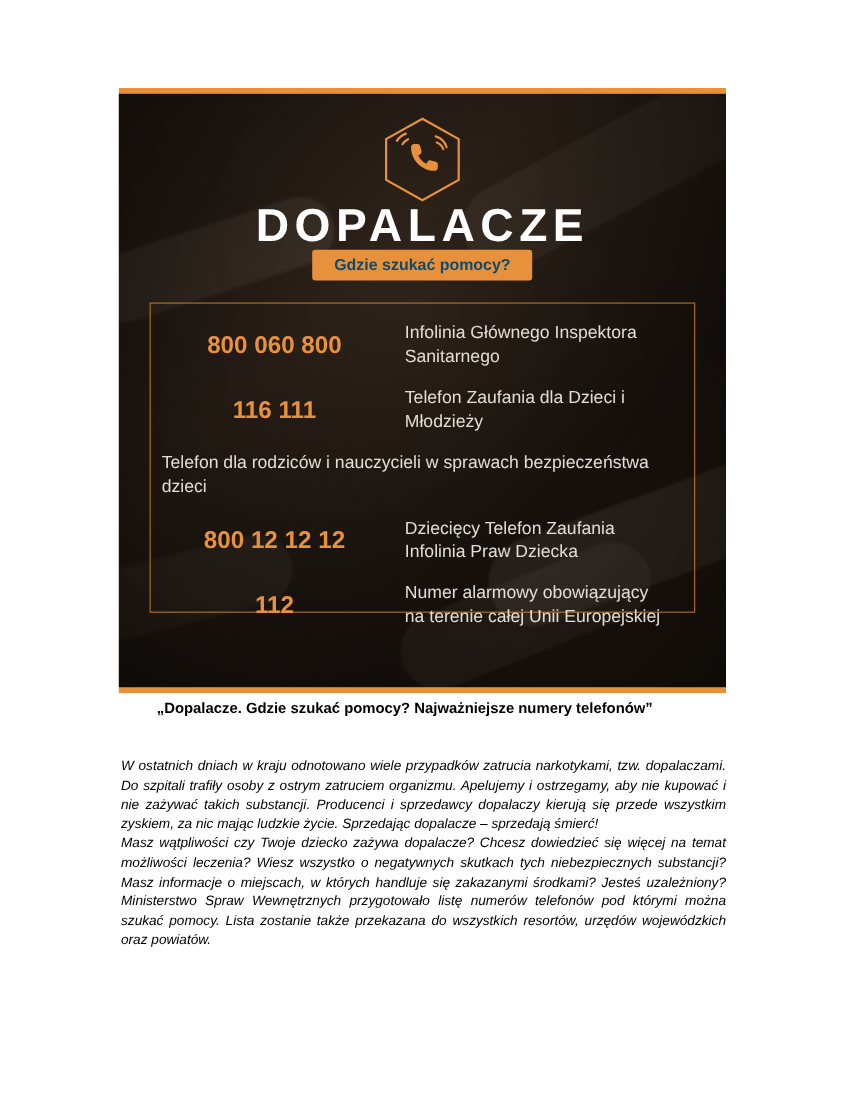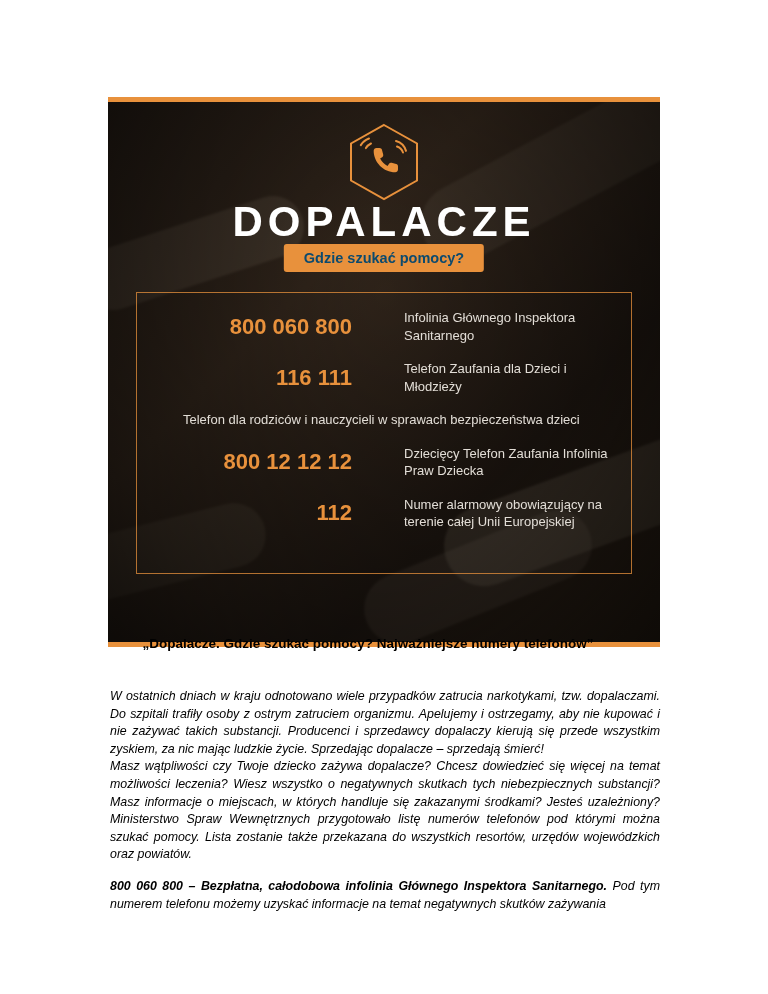--- a/index.html
+++ b/index.html
@@ -18,21 +18,21 @@
     position: relative;
     width: 768px;
     height: 994px;
     background: #ffffff;
   }
 
   
   .poster {
     position: absolute;
     left: 108px;
-    top: 97px;
+    top: 80px;
     width: 552px;
     height: 540px;
     background: linear-gradient(135deg, #2a2018 0%, #3a2c20 35%, #241b14 70%, #332619 100%);
     border-top: 5px solid #e8913c;
     border-bottom: 5px solid #e8913c;
     overflow: hidden;
   }
   
   .poster .bg-pill {
     position: absolute;
@@ -105,34 +105,33 @@
     box-sizing: border-box;
   }
   .num-row {
     display: flex;
     align-items: center;
     margin-bottom: 16px;
   }
   .num-row:last-child { margin-bottom: 0; }
   .num-val {
     width: 205px;
-    text-align: right;
+    text-align: center;
     padding-right: 16px;
     color: #e8913c;
     font-size: 22px;
     font-weight: bold;
     white-space: nowrap;
     flex: 0 0 auto;
   }
   .num-desc {
     color: #e2ddd6;
-    font-size: 13px;
+    font-size: 16px;
     line-height: 1.35;
     flex: 1 1 auto;
-    margin-left: 36px;
   }
 
   
   .caption {
     position: absolute;
     left: 92px;
     top: 636px;
     width: 552px;
     text-align: center;
     font-size: 13.5px;
@@ -214,16 +213,15 @@
 
       </div>
     </div>
   </div>
 
   <div class="caption">„Dopalacze. Gdzie szukać pomocy? Najważniejsze numery telefonów”</div>
 
   <div class="body-text">
     <p class="justify">W ostatnich dniach w kraju odnotowano wiele przypadków zatrucia narkotykami, tzw. dopalaczami. Do szpitali trafiły osoby z ostrym zatruciem organizmu. Apelujemy i ostrzegamy, aby nie kupować i nie zażywać takich substancji. Producenci i sprzedawcy dopalaczy kierują się przede wszystkim zyskiem, za nic mając ludzkie życie. Sprzedając dopalacze – sprzedają śmierć!</p>
     <p class="justify">Masz wątpliwości czy Twoje dziecko zażywa dopalacze? Chcesz dowiedzieć się więcej na temat możliwości leczenia? Wiesz wszystko o negatywnych skutkach tych niebezpiecznych substancji? Masz informacje o miejscach, w których handluje się zakazanymi środkami? Jesteś uzależniony? Ministerstwo Spraw Wewnętrznych przygotowało listę numerów telefonów pod którymi można szukać pomocy. Lista zostanie także przekazana do wszystkich resortów, urzędów wojewódzkich oraz powiatów.</p>
-    <p class="justify spaced"><b>800 060 800 – Bezpłatna, całodobowa infolinia Głównego Inspektora Sanitarnego.</b><span> Pod tym numerem telefonu możemy uzyskać informacje na temat negatywnych skutków zażywania</span></p>
   </div>
 
 </div>
 
 </body></html>

